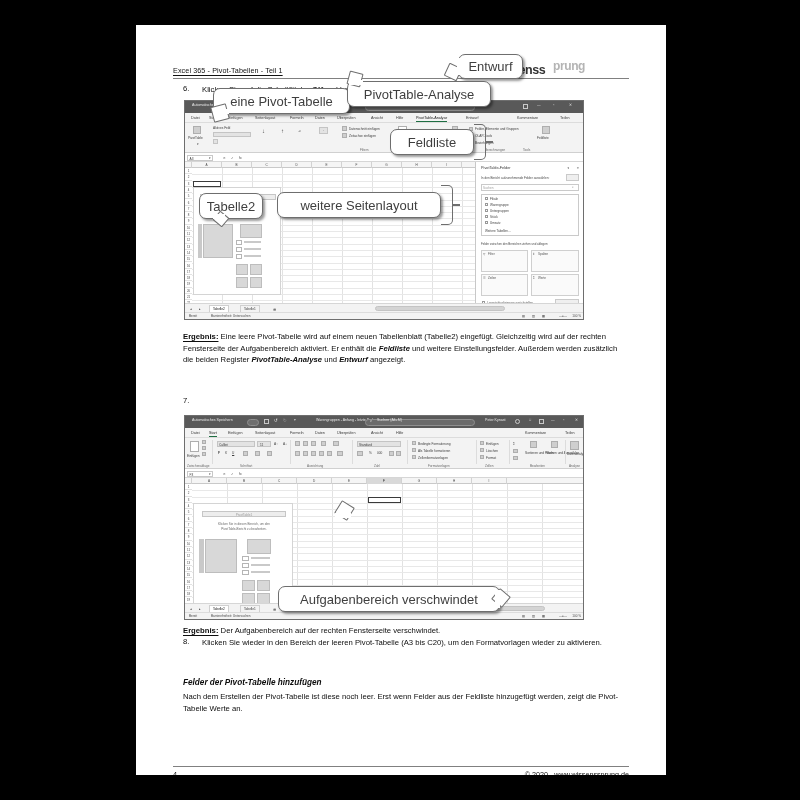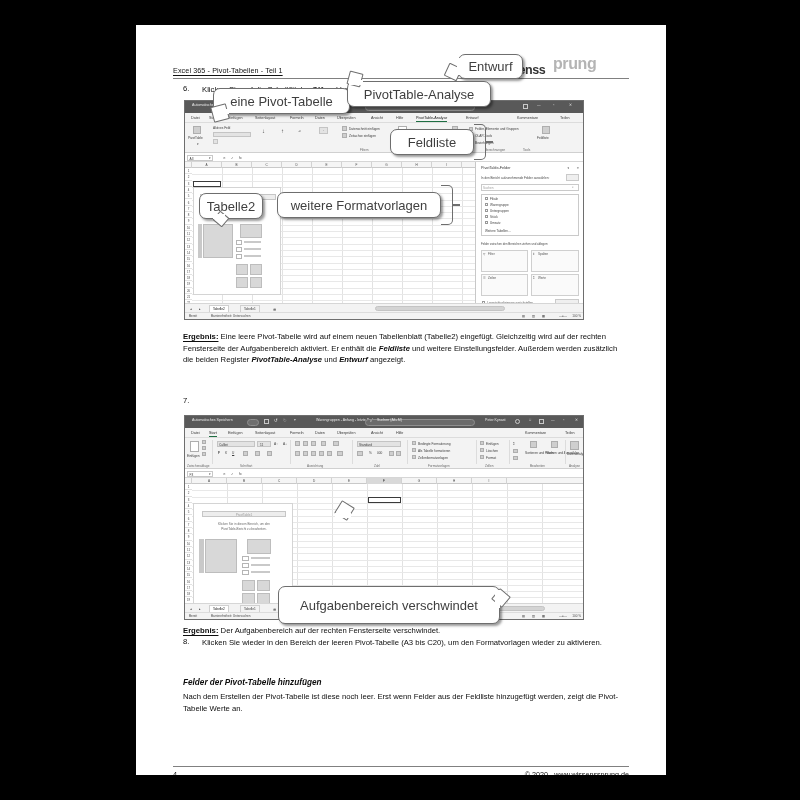--- a/index.html
+++ b/index.html
@@ -30,21 +30,21 @@
     position: absolute; left: 0; bottom: 3px;
     font-size: 7.2px; color: #111; letter-spacing: .1px;
     text-decoration: underline; text-underline-offset: 2px;
   }
   .logo {
     position: absolute; right: 0; bottom: 1px;
     height: 22px; width: 150px;
   }
   .logo span { position: absolute; display: inline-block; }
   .lg-dark { color: #333; font-weight: bold; font-size: 12.5px; letter-spacing: -0.4px; }
-  .lg-light { color: #b4b4b4; font-weight: bold; font-size: 16px; letter-spacing: -0.4px; text-align: right; }
+  .lg-light { color: #b4b4b4; font-weight: bold; font-size: 12px; letter-spacing: -0.4px; text-align: right; }
   .num { position: absolute; font-size: 7.7px; color: #0d0d0d; }
   .para { position: absolute; font-size: 7.7px; color: #0d0d0d; line-height: 11.6px; }
   .para b { font-weight: bold; }
   .para .bi { font-weight: bold; font-style: italic; }
   .u { text-decoration: underline; text-underline-offset: 1.5px; }
 
   
   .ftr {
     position: absolute; left: 37px; top: 741px; width: 456px;
     border-top: 1.2px solid #808080; padding-top: 3px;
@@ -491,21 +491,21 @@
   <div class="tail-cover" style="left:213px; top:55px; width:14px; height:5px; z-index:43;"></div>
 
   <div class="callout" style="left:254px; top:104px; width:84px; height:26px;">Feldliste</div>
   <div class="brace" style="left:338px; top:99px; width:12px; height:36px;"></div>
   <div class="brace-stub" style="left:349px; top:116px; width:8px; height:1.6px;"></div>
 
   <div class="tail" style="left:79px; top:188px; width:12px; height:12px; transform:rotate(40deg); border-radius:1px;"></div>
   <div class="callout" style="left:63px; top:168px; width:64px; height:26px;">Tabelle2</div>
   <div class="tail-cover" style="left:77px; top:189px; width:12px; height:5px; z-index:43;"></div>
 
-  <div class="callout" style="left:141px; top:167px; width:164px; height:26px;">weitere Formatvorlagen</div>
+  <div class="callout" style="left:141px; top:167px; width:164px; height:26px;">weitere Seitenlayout</div>
   <div class="brace" style="left:305px; top:160px; width:12px; height:40px;"></div>
   <div class="brace-stub" style="left:316px; top:179px; width:8px; height:1.6px;"></div>
 
   <div class="para" style="left:47px; top:306px; width:440px;">
     <b class="u">Ergebnis:</b><span> Eine leere Pivot-Tabelle wird auf einem neuen Tabellenblatt (Tabelle2) eingefügt.</span>
     <span>Gleichzeitig wird auf der rechten Fensterseite der Aufgabenbereich aktiviert. Er enthält die</span>
     <span class="bi">Feldliste</span><span> und weitere Einstellungsfelder. Außerdem werden zusätzlich die beiden Register</span>
     <span class="bi">PivotTable-Analyse</span><span> und </span><span class="bi">Entwurf</span><span> angezeigt.</span>
   </div>
 
@@ -744,21 +744,21 @@
       <div class="st-txt" style="right:38px;">▦</div>
       <div class="st-txt" style="right:16px;">—●—</div>
       <div class="st-txt" style="right:2px;">100 %</div>
     </div>
   </div>
 
   <div class="tail" style="left:201px; top:478px; width:15px; height:15px; transform:rotate(32deg); border-radius:1px;"></div>
   <div class="tail-cover" style="left:199px; top:488px; width:16px; height:5px; z-index:43;"></div>
 
   <div class="tail" style="left:358px; top:566px; width:14px; height:14px; transform:rotate(40deg); border-radius:1px;"></div>
-  <div class="callout" style="left:142px; top:561px; width:222px; height:38px;">Aufgabenbereich verschwindet</div>
+  <div class="callout" style="left:142px; top:561px; width:222px; height:26px;">Aufgabenbereich verschwindet</div>
   <div class="tail-cover" style="left:359px; top:565px; width:5px; height:18px; z-index:43;"></div>
 
   <div class="para" style="left:47px; top:600px; width:440px;">
     <b class="u">Ergebnis:</b><span> Der Aufgabenbereich auf der rechten Fensterseite verschwindet.</span>
   </div>
 
   <div class="num" style="left:47px; top:612px;">8.</div>
   <div class="para" style="left:66px; top:612px; width:420px;">
     <span>Klicken Sie wieder in den Bereich der leeren Pivot-Tabelle (A3 bis C20), um den</span>
     <span>Formatvorlagen wieder zu aktivieren.</span>

